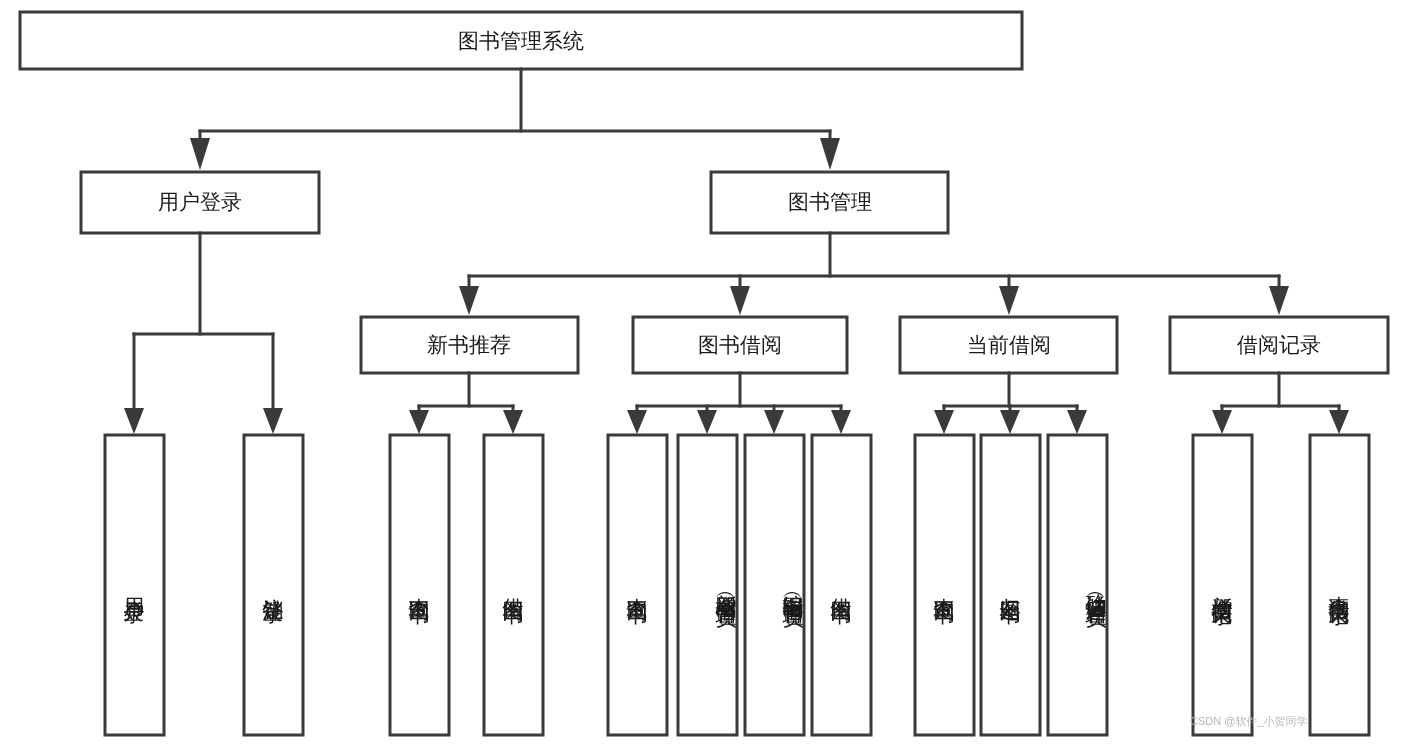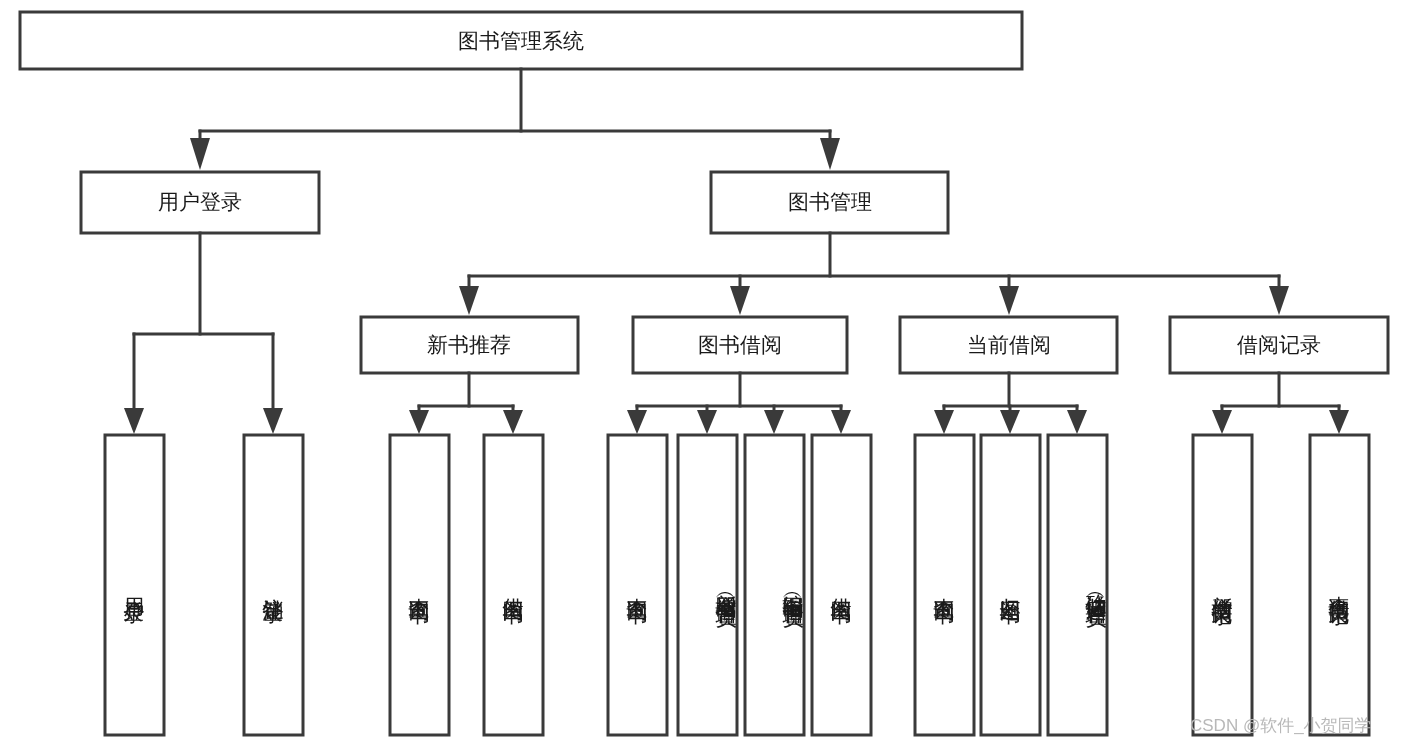--- a/index.html
+++ b/index.html
@@ -59,21 +59,21 @@
     line-height: 1;
     text-align: center;
     white-space: nowrap;
     pointer-events: none;
   }
   .watermark {
     position: absolute;
     left: 1190px;
     top: 714px;
     font-family: "Liberation Sans", "DejaVu Sans", sans-serif;
-    font-size: 17px;
+    font-size: 11px;
     color: #b8b8b8;
     white-space: nowrap;
   }
 </style>
 </head>
 <body>
 
 <div id="diagram-root">
 
   <svg class="diagram-canvas" viewBox="0 0 1405 747">

